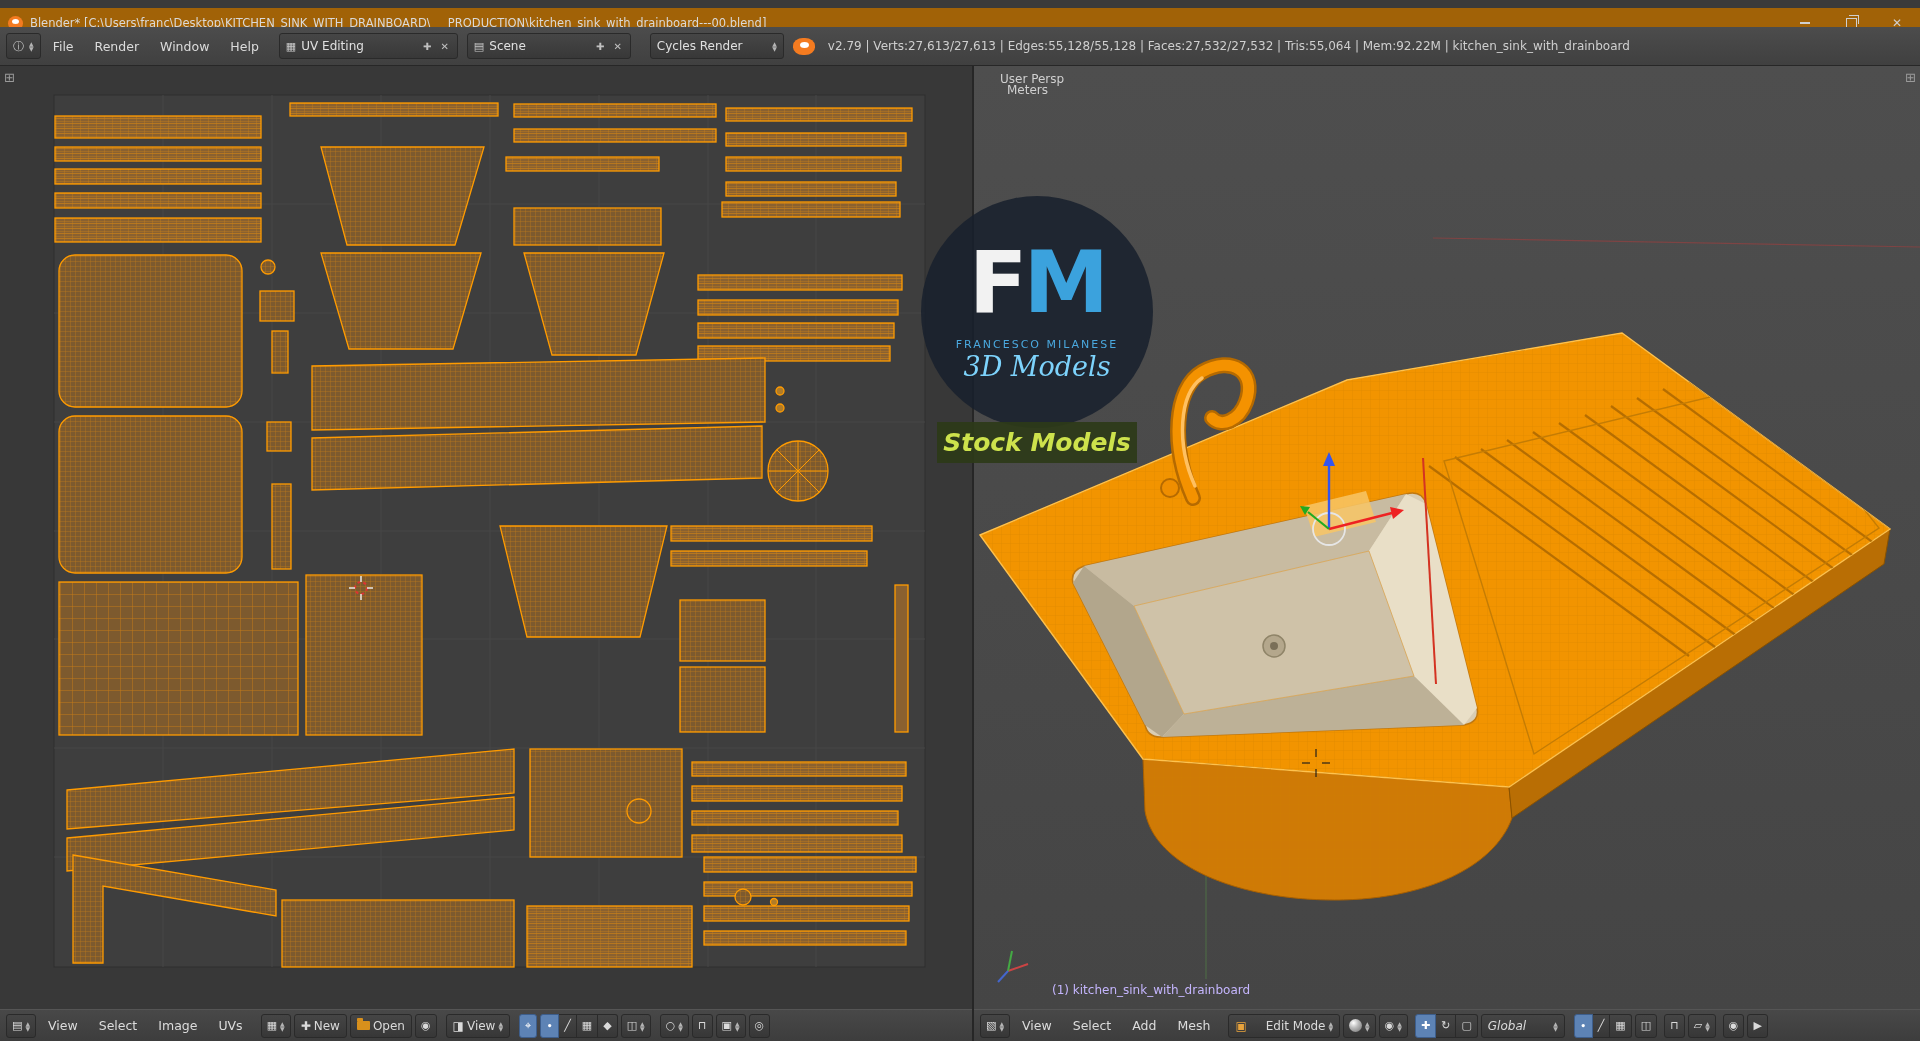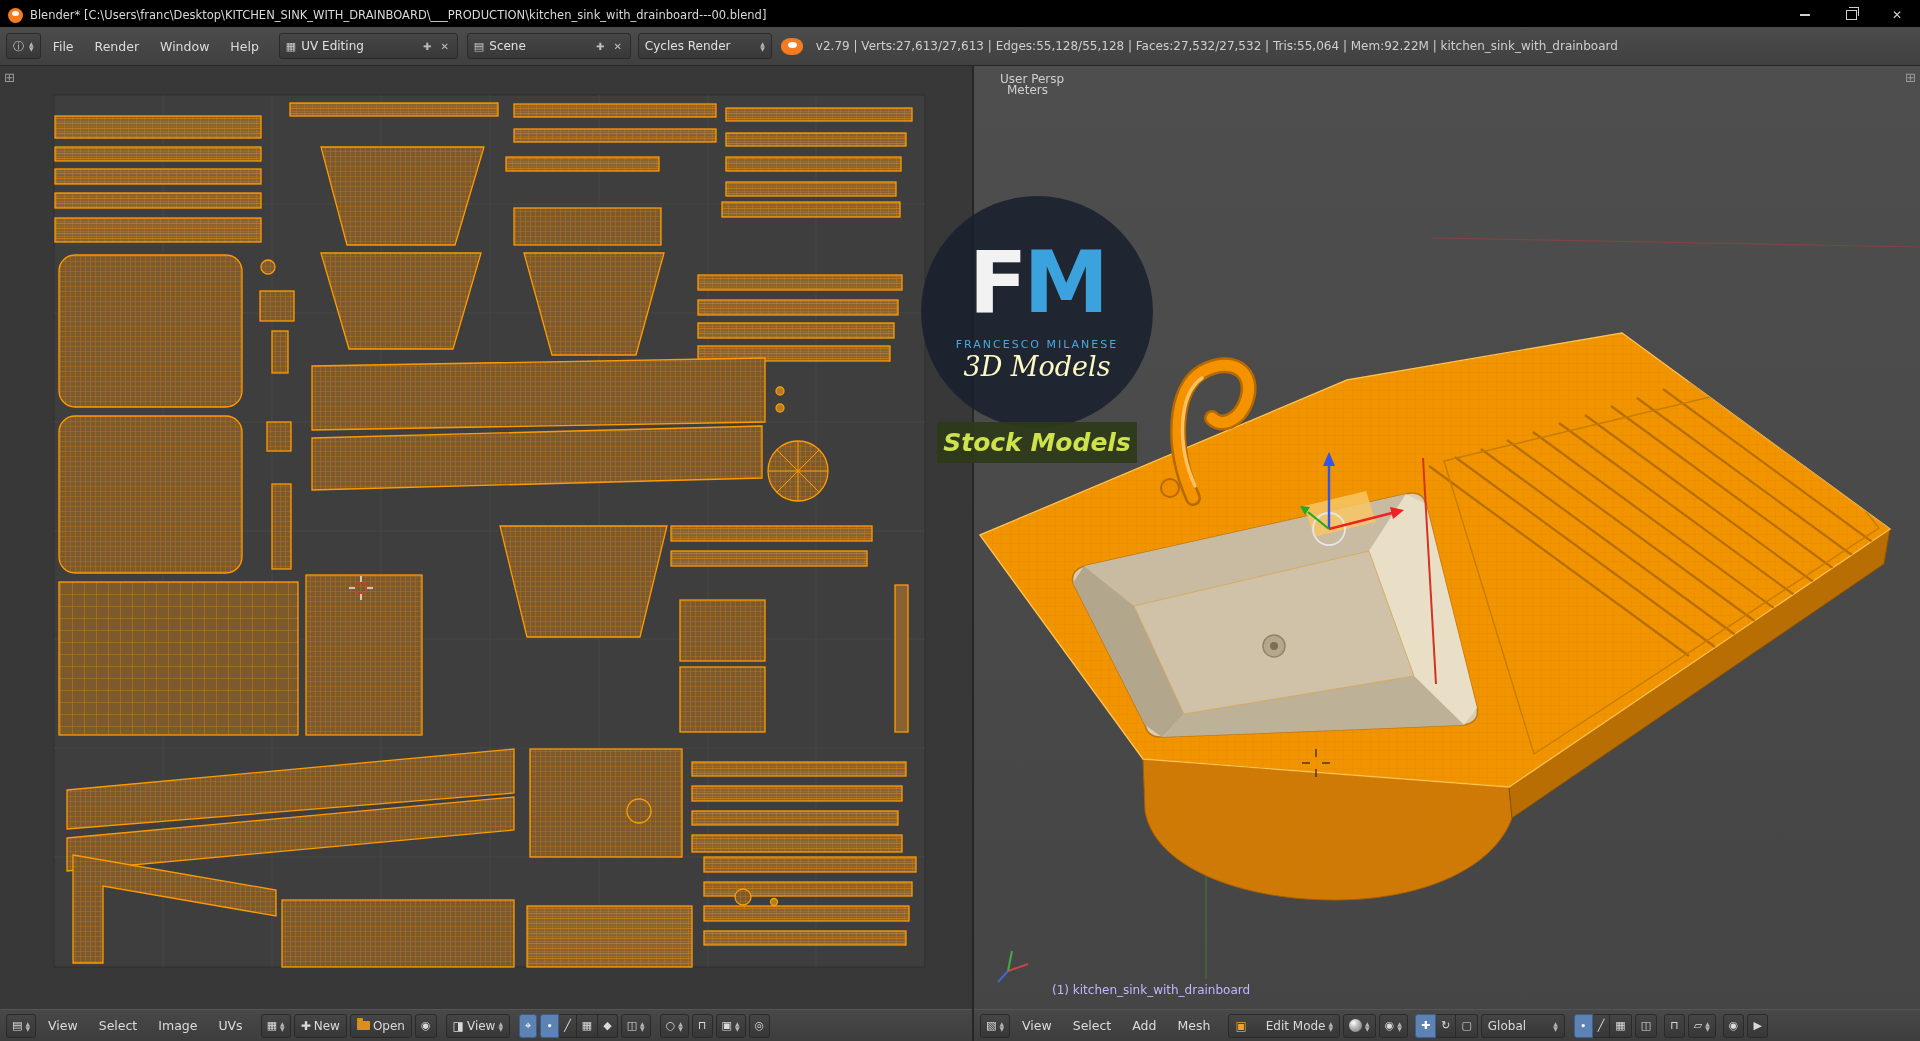--- a/index.html
+++ b/index.html
@@ -1,20 +1,20 @@
 <!DOCTYPE html>
 <html style="--accent: #ff9b00; --uv-island-fill: #7d5a2e; --titlebar-bg: #171717; --header-bg: #454545; --uv-bg: #383838; --view3d-bg: #4b4b4b; --pressed-blue: #5d83b5; --logo-blue: #3ba2dd; --banner-green: #2c3a18; --banner-text: #cde24c; --basin-cream: #d9cdb4;"><head>
 <meta charset="utf-8">
 <style>
   html,body{margin:0;padding:0;background:#222;}
   .app{position:relative;width:1920px;height:1041px;overflow:hidden;
        font-family:"DejaVu Sans","Liberation Sans",sans-serif;font-size:12px;color:#d8d8d8;
        background:#3a3a3a;user-select:none;}
   
-  .titlebar{position:absolute;left:0;top:0;width:100%;height:30px;background:#000000;
+  .titlebar{position:absolute;left:0;top:8px;width:100%;height:30px;background:#a16207;
             display:flex;align-items:center;color:#d9d9d9;}
   .titlebar .appicon{width:15px;height:15px;border-radius:50%;background:#f47b20;margin:0 7px 0 8px;position:relative;flex:0 0 auto;}
   .titlebar .appicon::after{content:"";position:absolute;left:4px;top:3px;width:7px;height:5px;border-radius:50%;background:#fff;}
   .titlebar .title{flex:1;font-size:11.5px;white-space:nowrap;overflow:hidden;}
   .winbtn{width:46px;height:27px;display:flex;align-items:center;justify-content:center;color:#cfcfcf;}
   .ic-min{width:10px;height:2px;background:#cfcfcf;display:inline-block;}
   .ic-restore{width:9px;height:8px;border:1px solid #cfcfcf;position:relative;display:inline-block;}
   .ic-restore::before{content:"";position:absolute;left:2px;top:-4px;width:9px;height:8px;border:1px solid #cfcfcf;border-left:none;border-bottom:none;}
   
   .topheader{position:absolute;left:0;top:27px;width:100%;height:39px;
@@ -54,21 +54,21 @@
   .ovl{position:absolute;color:#d0d0d0;font-size:12px;white-space:nowrap;pointer-events:none;text-align:right;}
   .corner-plus{position:absolute;color:#9a9a9a;font-size:13px;pointer-events:none;}
   
   .fm-circle{position:absolute;left:921px;top:196px;width:232px;height:232px;border-radius:50%;
              background:rgba(24,32,45,0.85);display:flex;flex-direction:column;align-items:center;
              justify-content:center;pointer-events:none;}
   .fm-fm{font-weight:bold;font-size:86px;line-height:80px;letter-spacing:-4px;}
   .fm-fm .f{color:#f2f2f2;}
   .fm-fm .m{color:#3ba2dd;}
   .fm-name{color:#4aa8de;font-size:11px;letter-spacing:2px;margin-top:16px;}
-  .fm-products{color:#fef9c3;font-size:27px;font-style:italic;font-family:"DejaVu Serif","Liberation Serif",serif;}
+  .fm-products{color:#7dd3fc;font-size:27px;font-style:italic;font-family:"DejaVu Serif","Liberation Serif",serif;}
   .fm-banner{position:absolute;left:937px;top:422px;width:200px;height:41px;background:rgba(44,58,24,0.92);
              display:flex;align-items:center;justify-content:center;color:#cde24c;font-weight:bold;
              font-style:italic;font-size:25px;pointer-events:none;}
   svg{display:block;}
 </style>
 </head>
 <body>
 
 <div class="app">
 
@@ -106,21 +106,21 @@
       <span class="xb">✕</span>
     </span>
 
     <span class="w" style="margin-left:6px;min-width:150px;">
       <span class="sq">▤</span>
       <span style="flex:1;">Scene</span>
       <span class="pb">✚</span>
       <span class="xb">✕</span>
     </span>
 
-    <span class="w" style="margin-left:4px;min-width:120px;">
+    <span class="w" style="margin-left:16px;min-width:120px;">
       <span style="flex:1;">Cycles Render</span>
       <span class="updown">
           <span>▲</span>
           <span>▼</span>
         </span>
     </span>
 
     <span class="blogo"></span>
     <span class="stats">v2.79 | Verts:27,613/27,613 | Edges:55,128/55,128 | Faces:27,532/27,532 | Tris:55,064 | Mem:92.22M | kitchen_sink_with_drainboard</span>
   </div>
@@ -462,21 +462,21 @@
           </span>
         <span class="hb icon-only">
             <span>↻</span>
           </span>
         <span class="hb icon-only">
             <span>▢</span>
           </span>
       </span>
 
       <span class="hb" style="min-width:70px;">
-        <span style="flex:1;">Global</span>
+        <span style="flex:1;font-style:italic;">Global</span>
         <span class="updown">
             <span>▲</span>
             <span>▼</span>
           </span>
       </span>
 
       <span class="hgroup" style="margin-left:6px;">
         <span class="hb icon-only pressed">
             <span>∙</span>
           </span>

